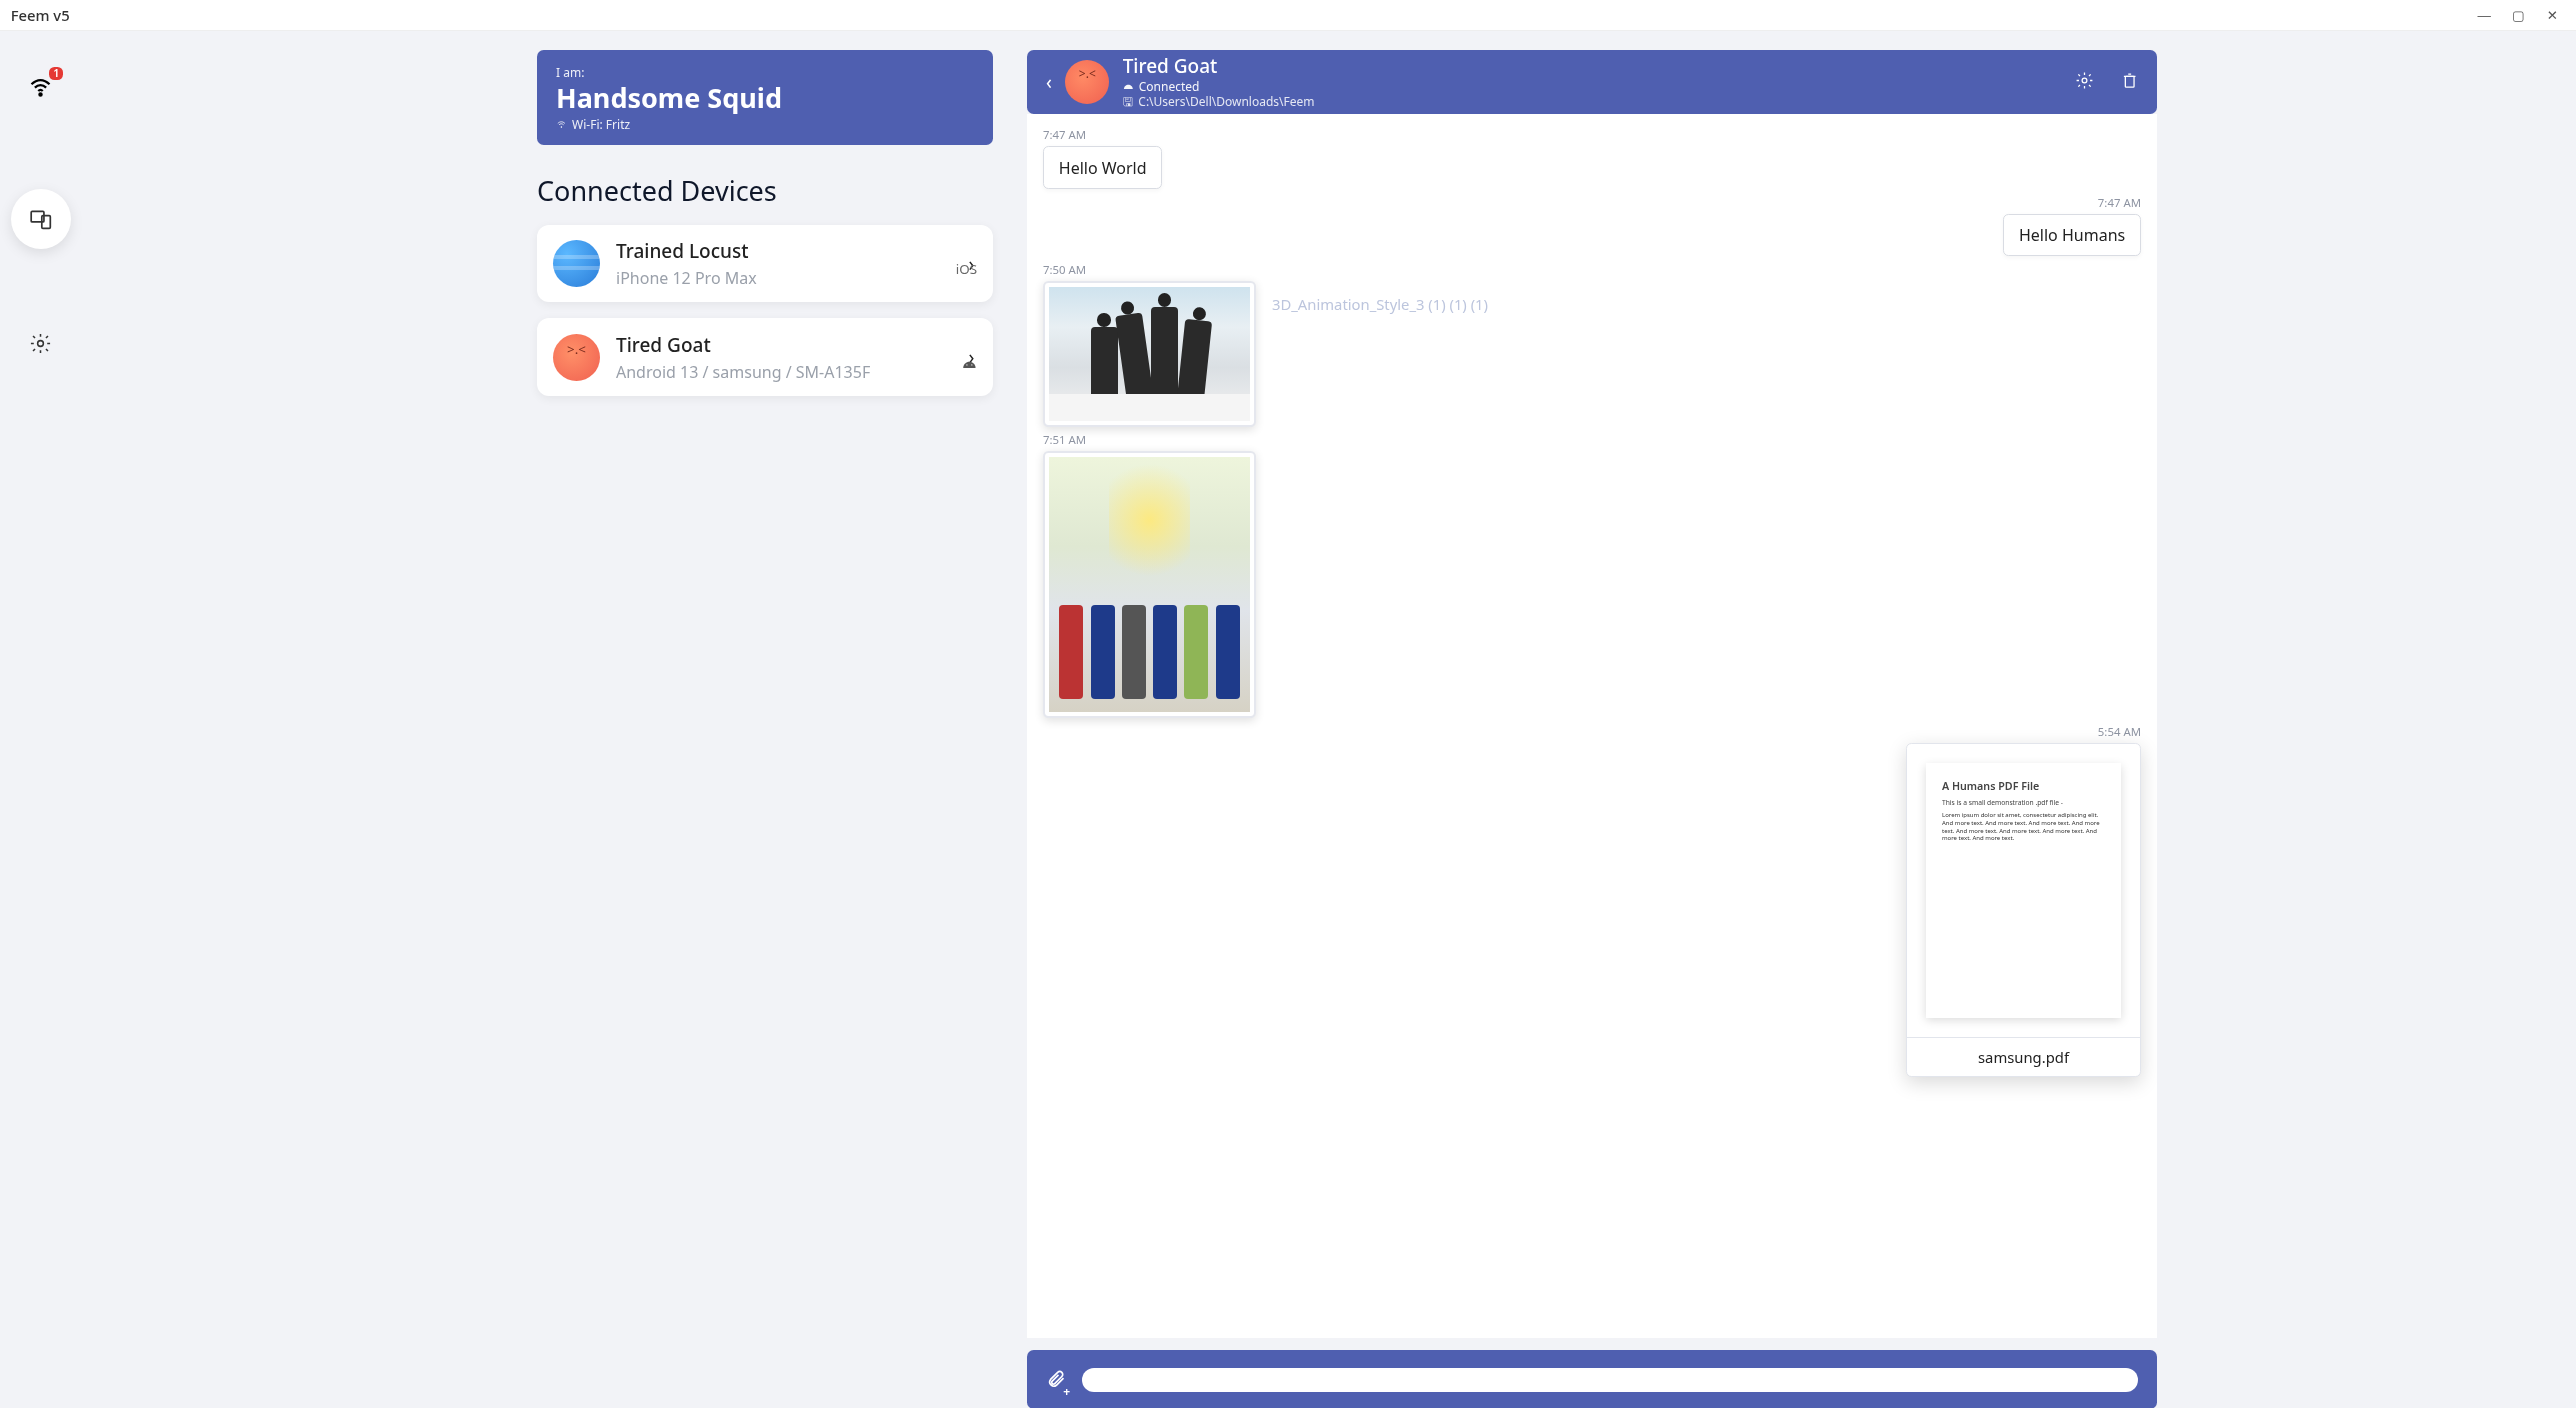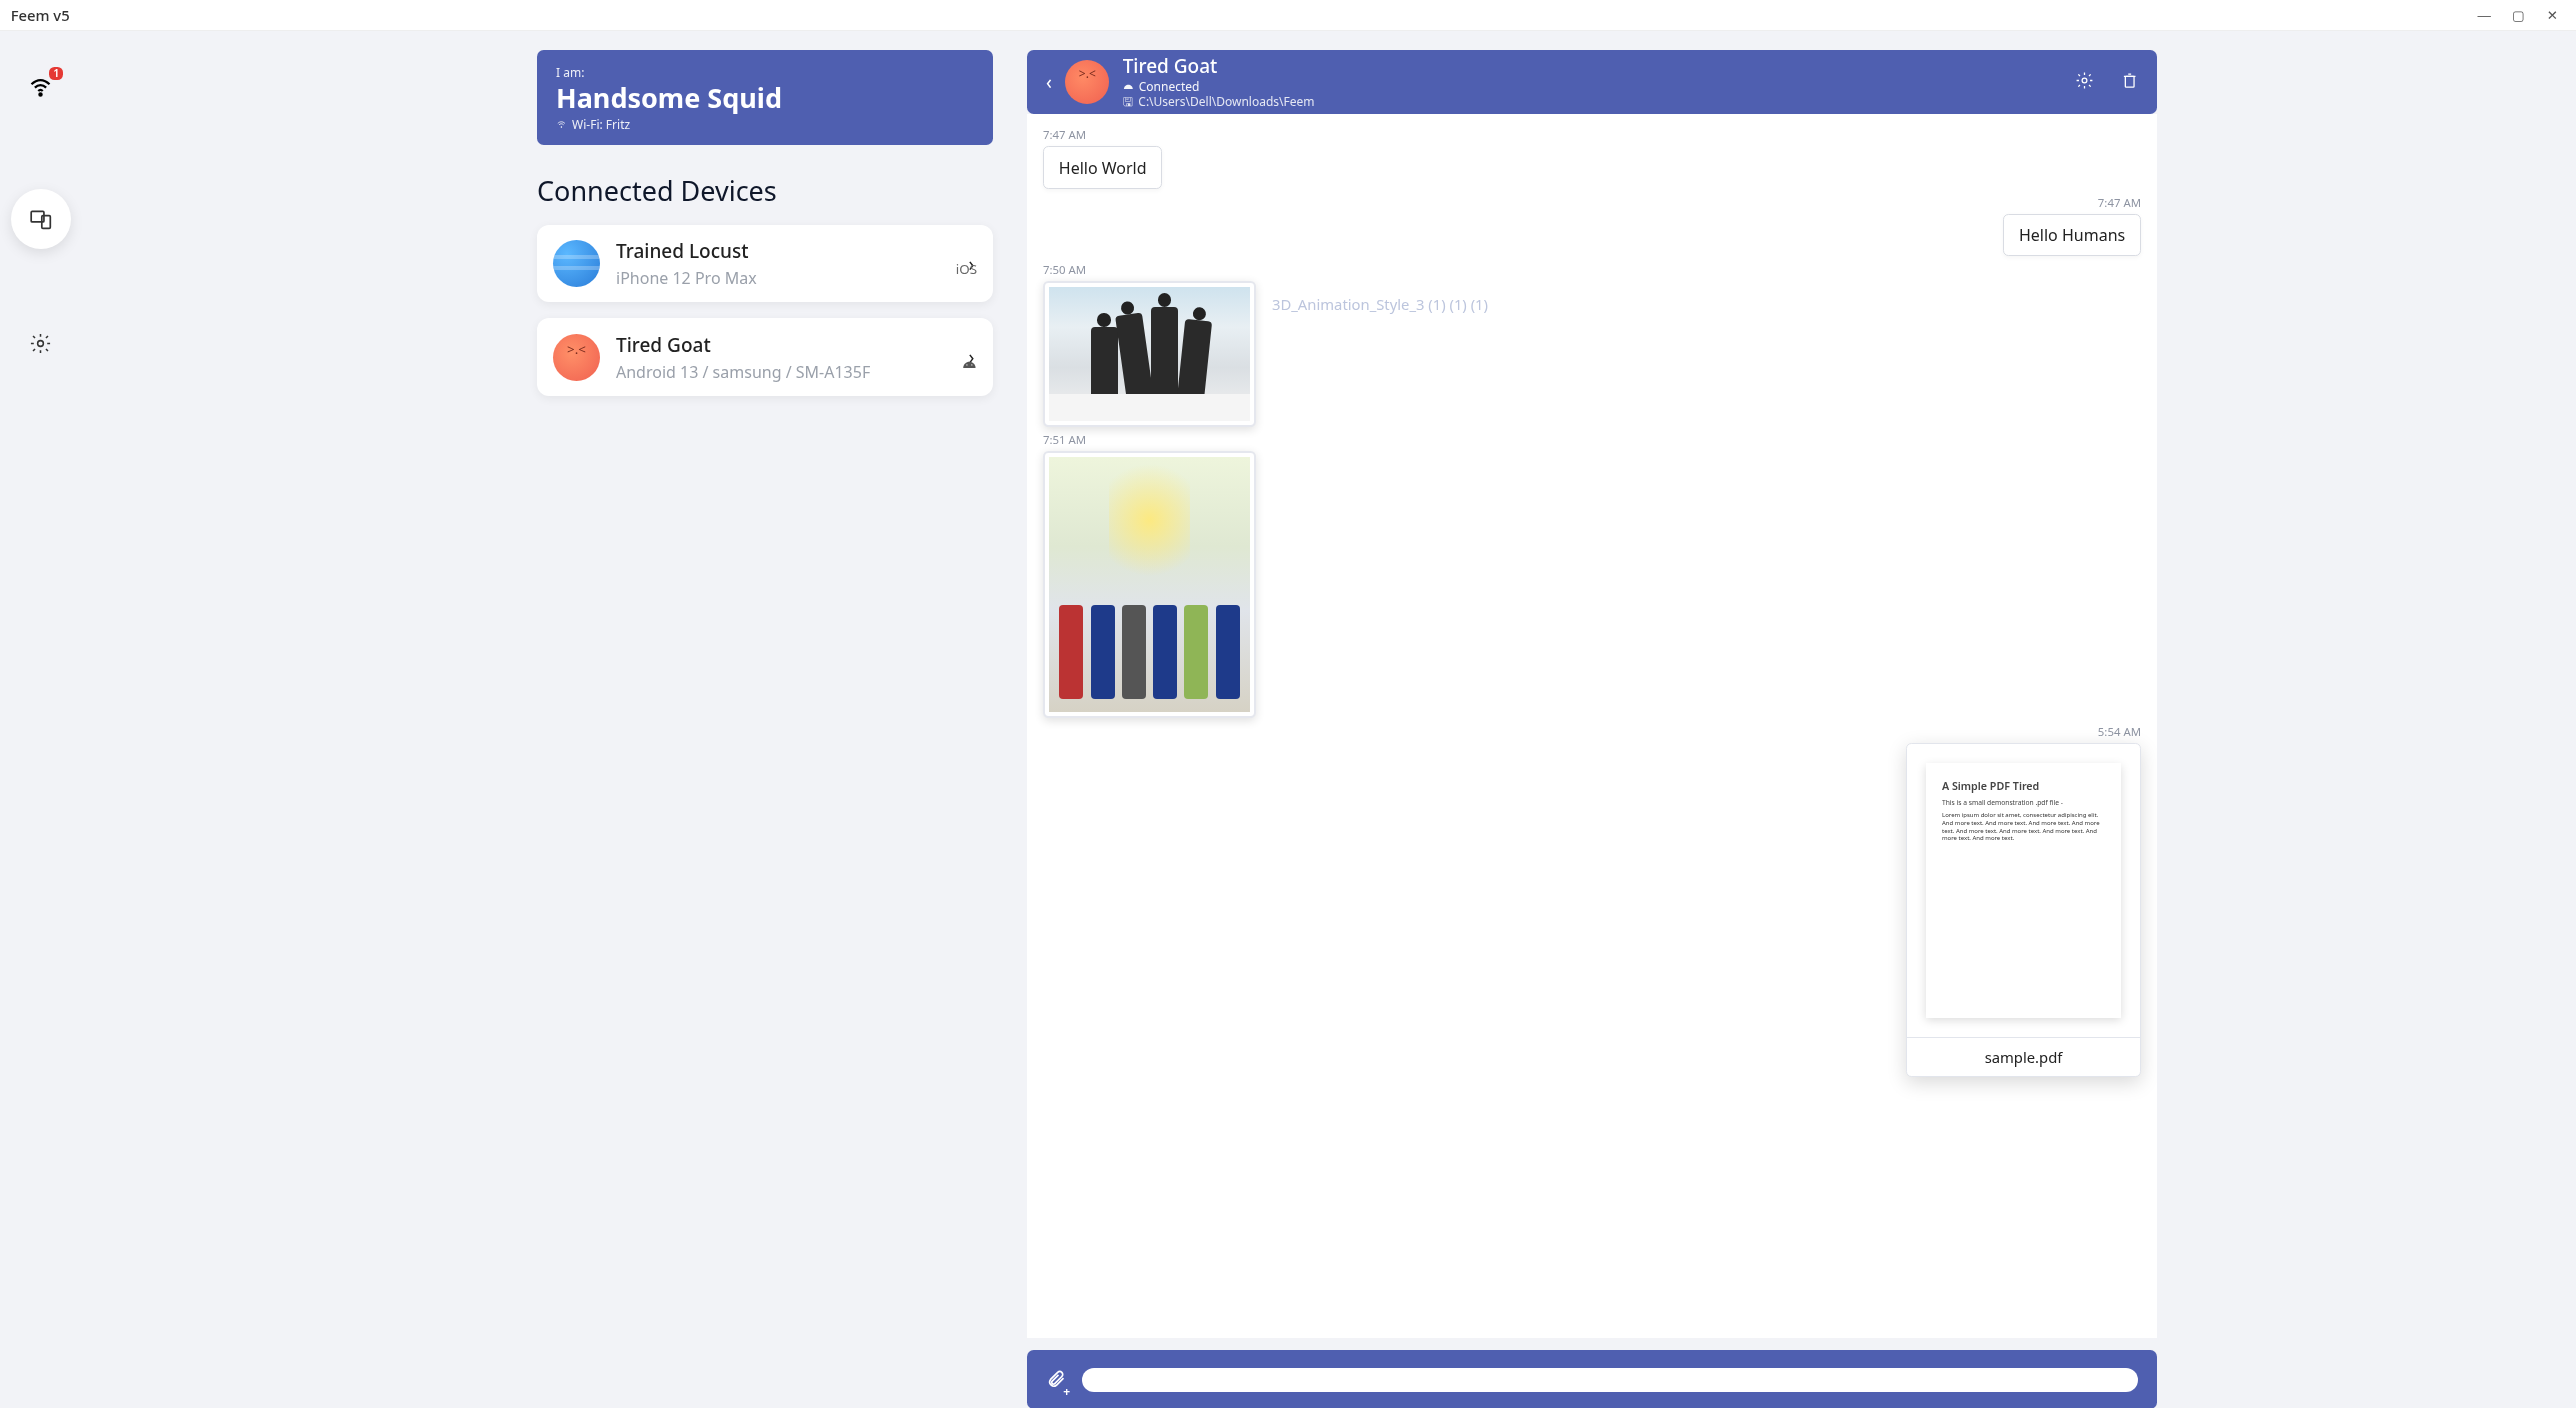--- a/index.html
+++ b/index.html
@@ -516,25 +516,25 @@
                 <div class="p p6"></div>
             </div>
           </div>
         </div>
       </div>
 
       <div class="ts right">5:54 AM</div>
       <div class="row right">
         <div class="pdf-card">
           <div class="pdf-page">
-            <h4>A Simple PDF Tired</h4>
+            <h4>A Humans PDF File</h4>
             <div class="sub">This is a small demonstration .pdf file -</div>
             <div class="para">Lorem ipsum dolor sit amet, consectetur adipiscing elit. And more text. And more text. And more text. And more text. And more text. And more text. And more text. And more text. And more text.</div>
           </div>
-          <div class="pdf-footer">sample.pdf</div>
+          <div class="pdf-footer">samsung.pdf</div>
         </div>
       </div>
 
     </div>
 
     <div class="composer">
       <div class="attach-btn">
         <svg width="20" height="20" viewBox="0 0 24 24" fill="none" stroke="#fff" stroke-width="2">
           <path d="M21 11l-8.5 8.5a5 5 0 01-7-7L14 4a3.5 3.5 0 015 5l-8.5 8.5a2 2 0 01-3-3L15 7"></path>
         </svg>

